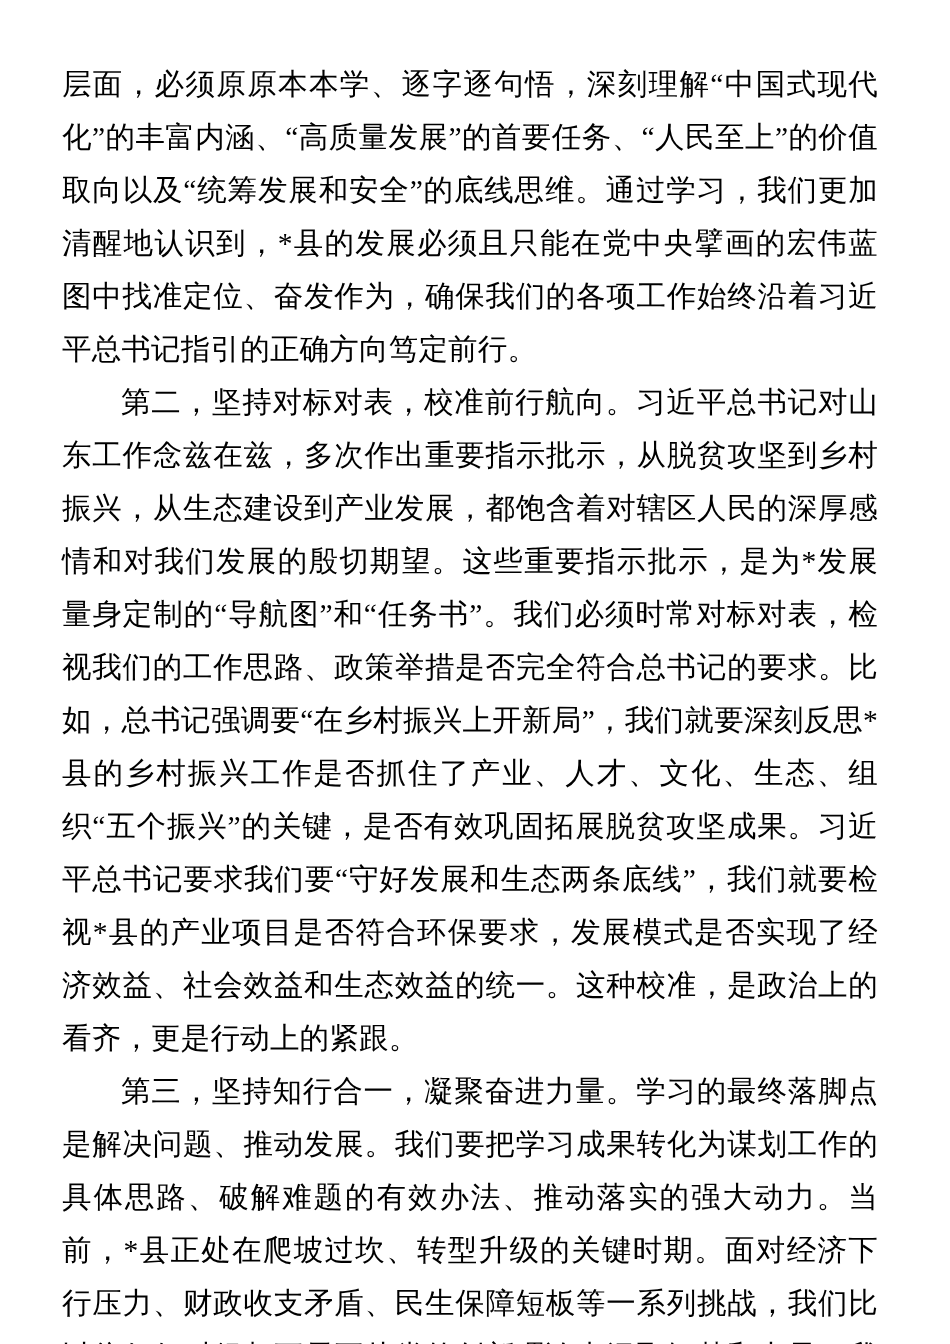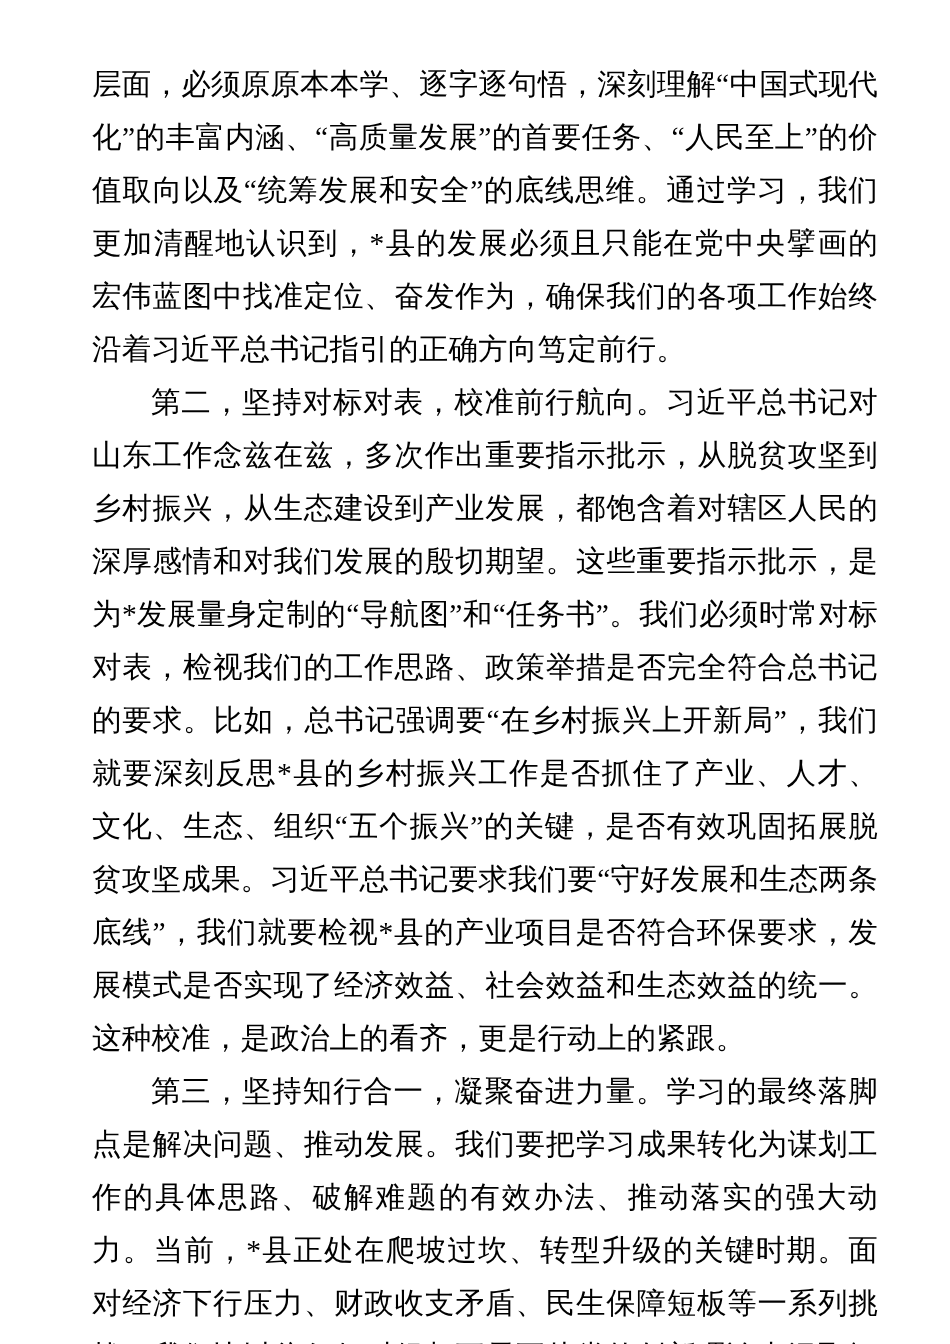--- a/index.html
+++ b/index.html
@@ -13,21 +13,21 @@
     font-family: "Liberation Serif", "DejaVu Serif", serif;
     color: #000000;
     overflow: hidden;
   }
   .page {
     position: relative;
     width: 950px;
     height: 1344px;
     background: #ffffff;
     box-sizing: border-box;
-    padding: 58px 72px 40px 92px;
+    padding: 58px 72px 40px 62px;
   }
   .doc-body {
     font-size: 29.5px;
     line-height: 53px;
     text-align: justify;
     text-justify: inter-ideograph;
     letter-spacing: 0.2px;
   }
   .para {
     margin: 0 0 0 0;

